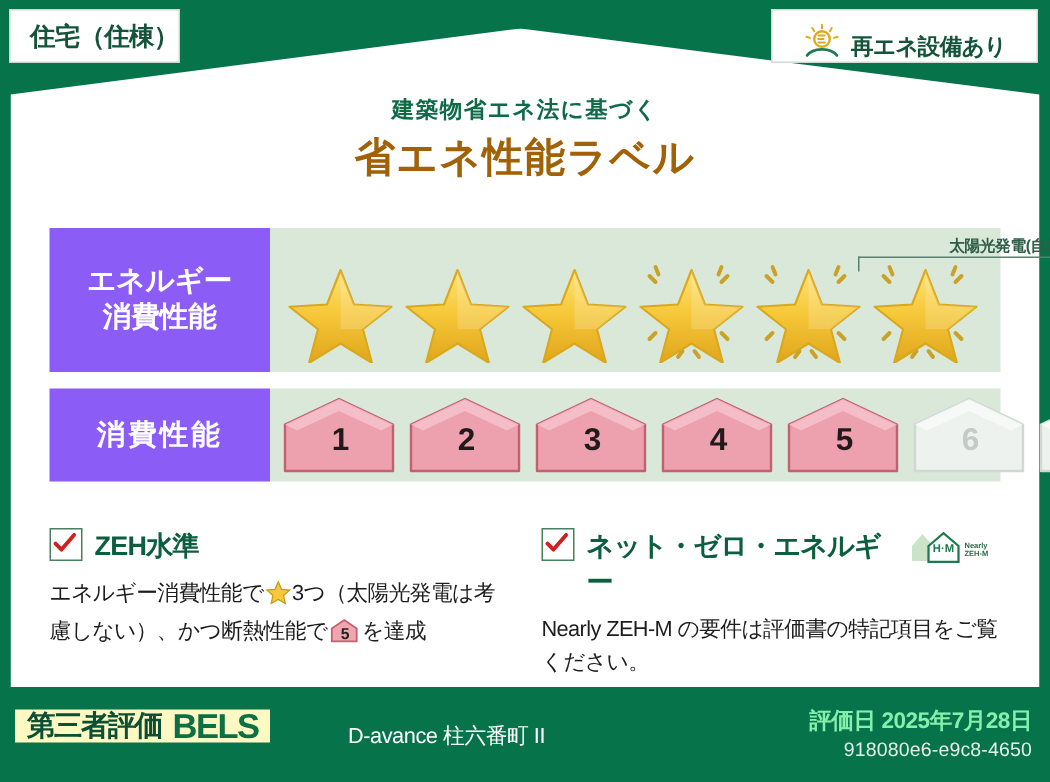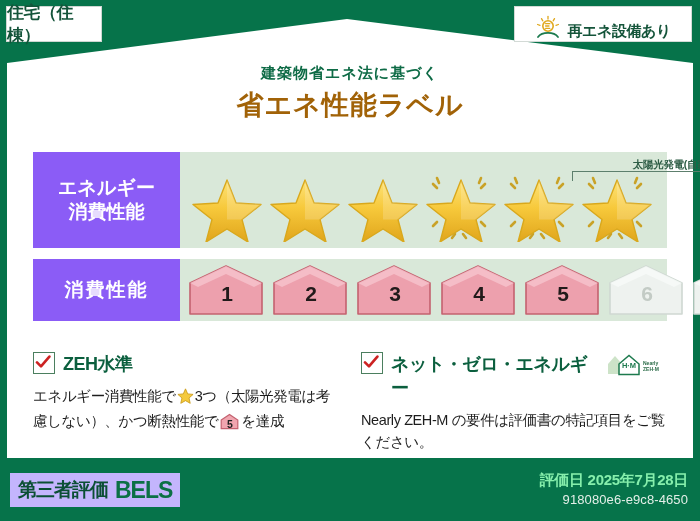--- a/index.html
+++ b/index.html
@@ -8,21 +8,21 @@
 
   
   .roof-bg{position:absolute;left:0;top:0;width:700px;height:521px;
     background:#06734a;
     clip-path:polygon(0 0,700px 0,700px 521px,0 521px);}
   .roof-white{position:absolute;left:0;top:0;width:700px;height:521px;
     background:#ffffff;
     clip-path:polygon(7px 63px, 347px 19px, 693px 63px, 693px 458px, 7px 458px);}
 
   
-  .type-tag{position:absolute;left:6px;top:6px;width:96px;height:36px;
+  .type-tag{position:absolute;left:6px;top:6px;width:114px;height:36px;
     background:#ffffff;border:1px solid #cfd6d2;display:flex;align-items:center;
     justify-content:flex-end;box-sizing:border-box;}
   .type-tag span{font-size:17px;font-weight:700;color:#14543a;letter-spacing:-.5px;}
 
   
   .renew-badge{position:absolute;right:8px;top:6px;height:36px;
     background:#fff;border:1px solid #d3dad6;display:flex;align-items:flex-end;
     gap:6px;padding:0 20px;box-sizing:border-box;}
   .renew-badge .txt{font-size:15px;font-weight:700;color:#14543a;letter-spacing:-.4px;}
   .sun-ico{width:26px;height:26px;flex:0 0 26px;}
@@ -74,21 +74,21 @@
     letter-spacing:-.4px;}
   .inline-star{display:inline-block;vertical-align:-3px;margin:0 1px;}
   .inline-house{display:inline-block;vertical-align:-4px;margin:0 2px;position:relative;
     width:19px;height:17px;}
   .inline-house .n{position:absolute;left:0;top:3px;width:19px;text-align:center;
     font-size:10.5px;font-weight:700;color:#222;}
   .zehm-logo{display:inline-block;vertical-align:-8px;margin-left:3px;}
 
   
   .footer{position:absolute;left:0;bottom:0;width:700px;height:58px;background:#06734a;}
-  .bels{position:absolute;left:10px;top:10px;height:34px;background:#c4b5fd;
+  .bels{position:absolute;left:10px;top:10px;height:22px;background:#fef9c3;
     display:flex;align-items:center;padding:0 8px;box-sizing:border-box;}
   .bels .p1{font-size:19px;font-weight:700;color:#0b4f34;letter-spacing:-1px;}
   .bels .p2{font-size:23px;font-weight:700;color:#0b7045;letter-spacing:-1px;margin-left:7px;}
   .bld{position:absolute;left:232px;top:18px;font-size:14.5px;color:#fff;letter-spacing:-.3px;}
   .fdate{position:absolute;right:12px;top:8px;text-align:right;}
   .fdate .d{font-size:15px;font-weight:700;color:#86efac;letter-spacing:-.3px;}
   .fdate .id{font-size:13px;color:#e3efe8;margin-top:2px;letter-spacing:.1px;}
 </style>
 </head>
 <body>
@@ -330,18 +330,19 @@
       </div>
       <div class="col-body">Nearly ZEH-M の要件は評価書の特記項目をご覧ください。</div>
     </div>
   </div>
 
   <div class="footer">
     <div class="bels">
       <span class="p1">第三者評価</span>
       <span class="p2">BELS</span>
     </div>
+    <div class="bld">D-avance 柱六番町 II</div>
     <div class="fdate">
       <div class="d">評価日 2025年7月28日</div>
       <div class="id">918080e6-e9c8-4650</div>
     </div>
   </div>
 </div>
 
 </body></html>

